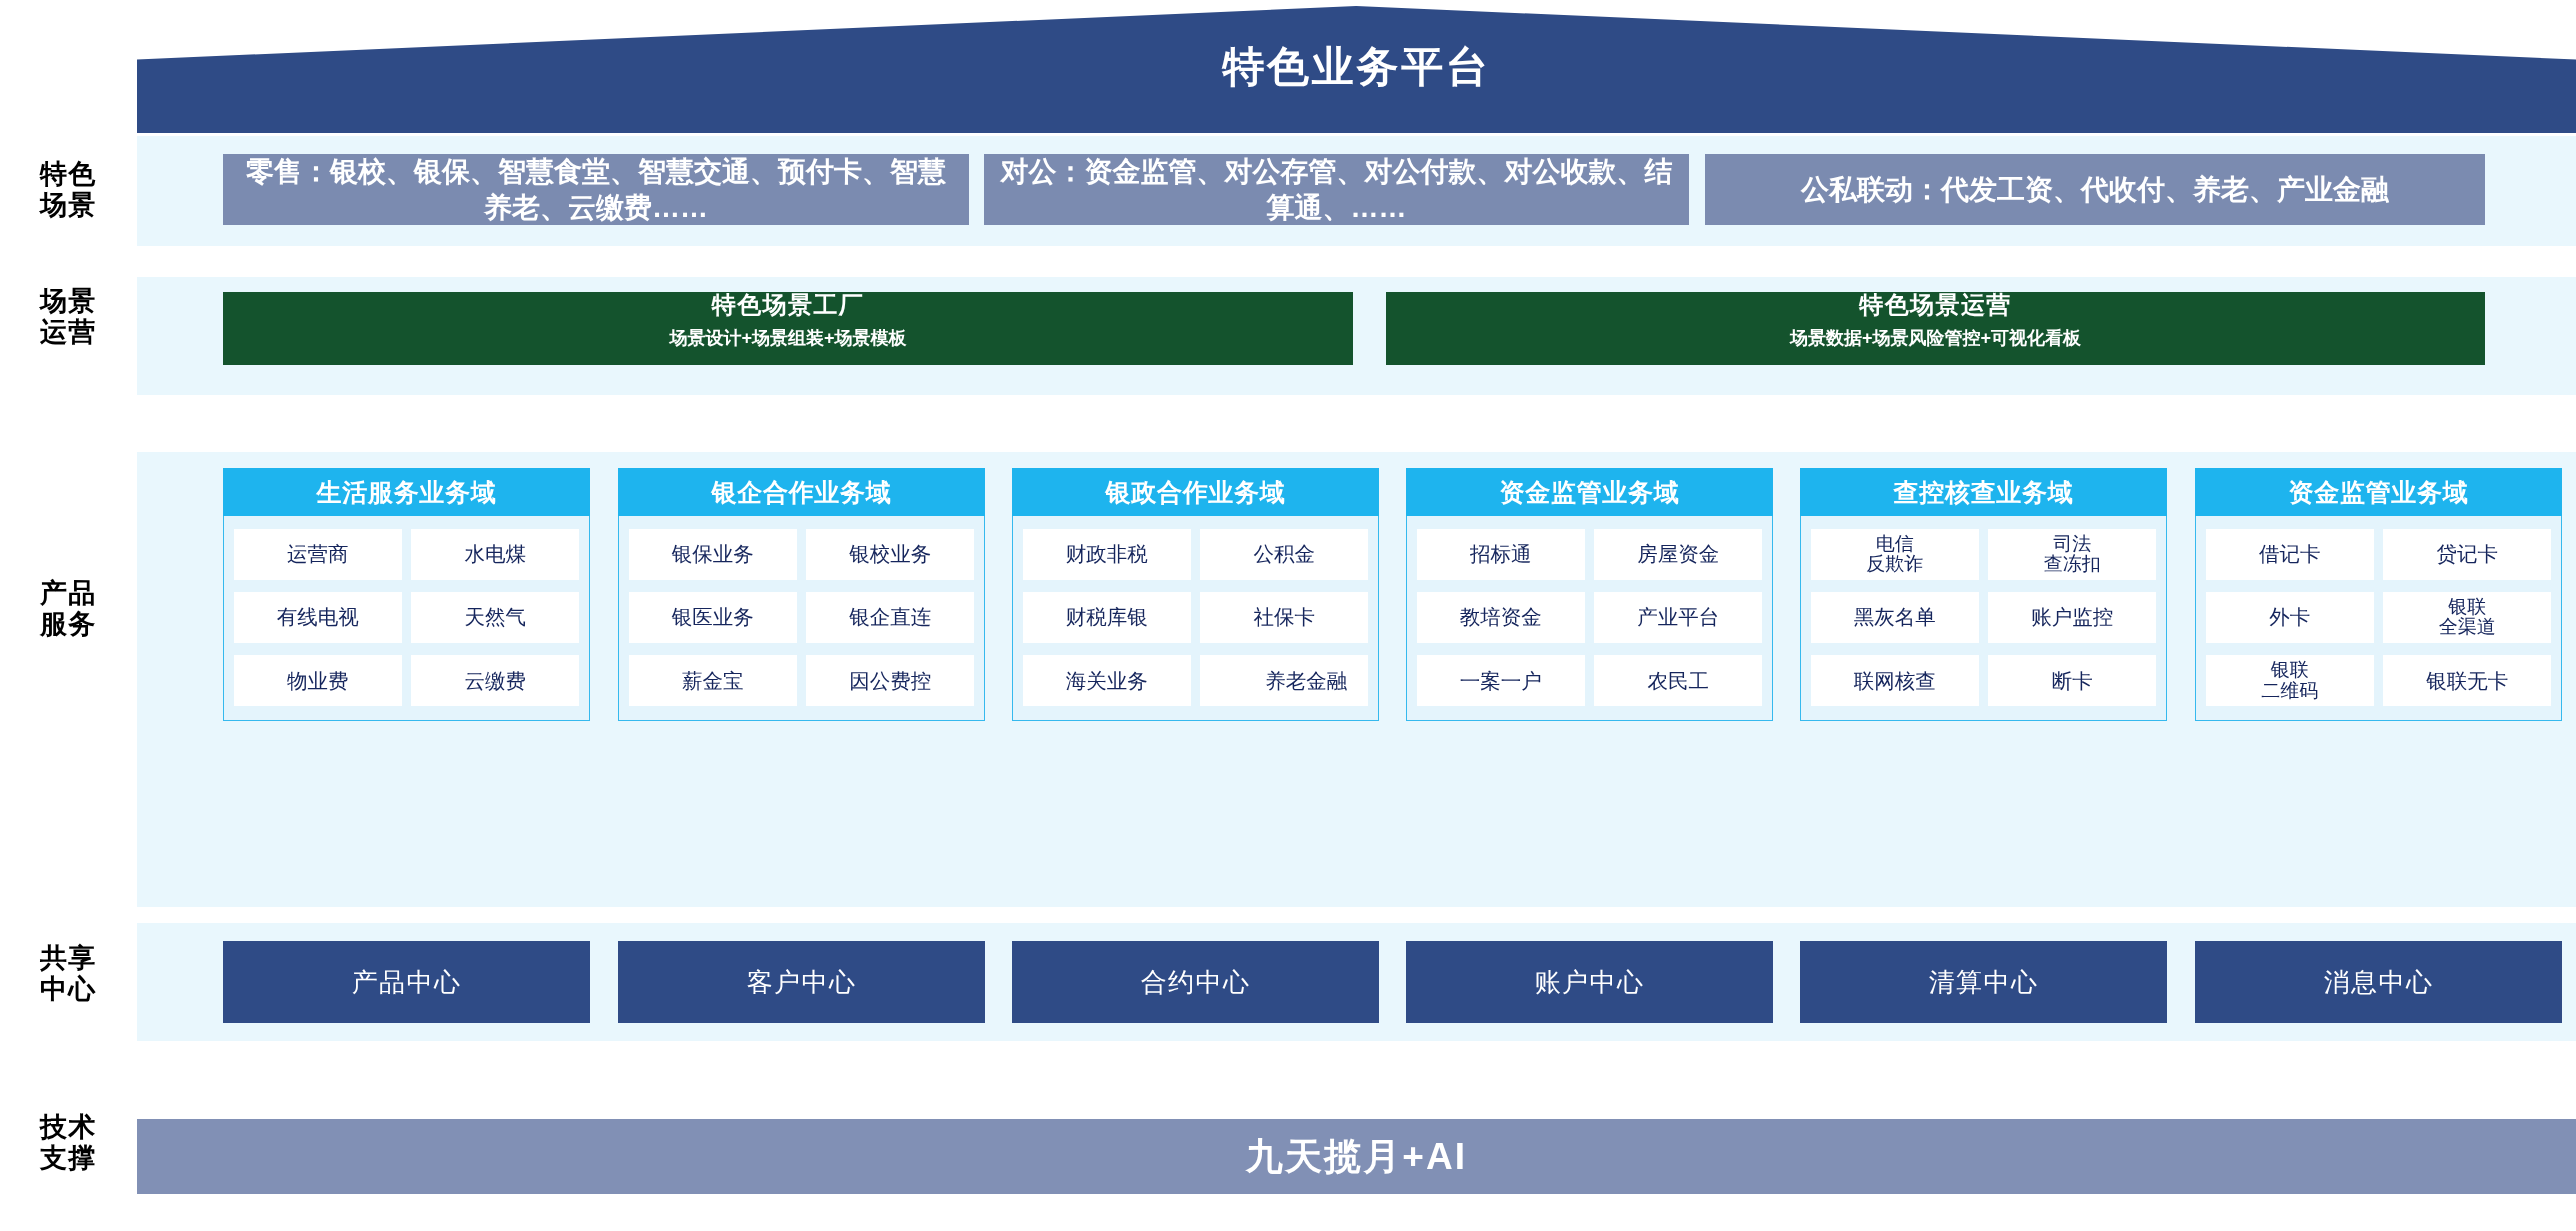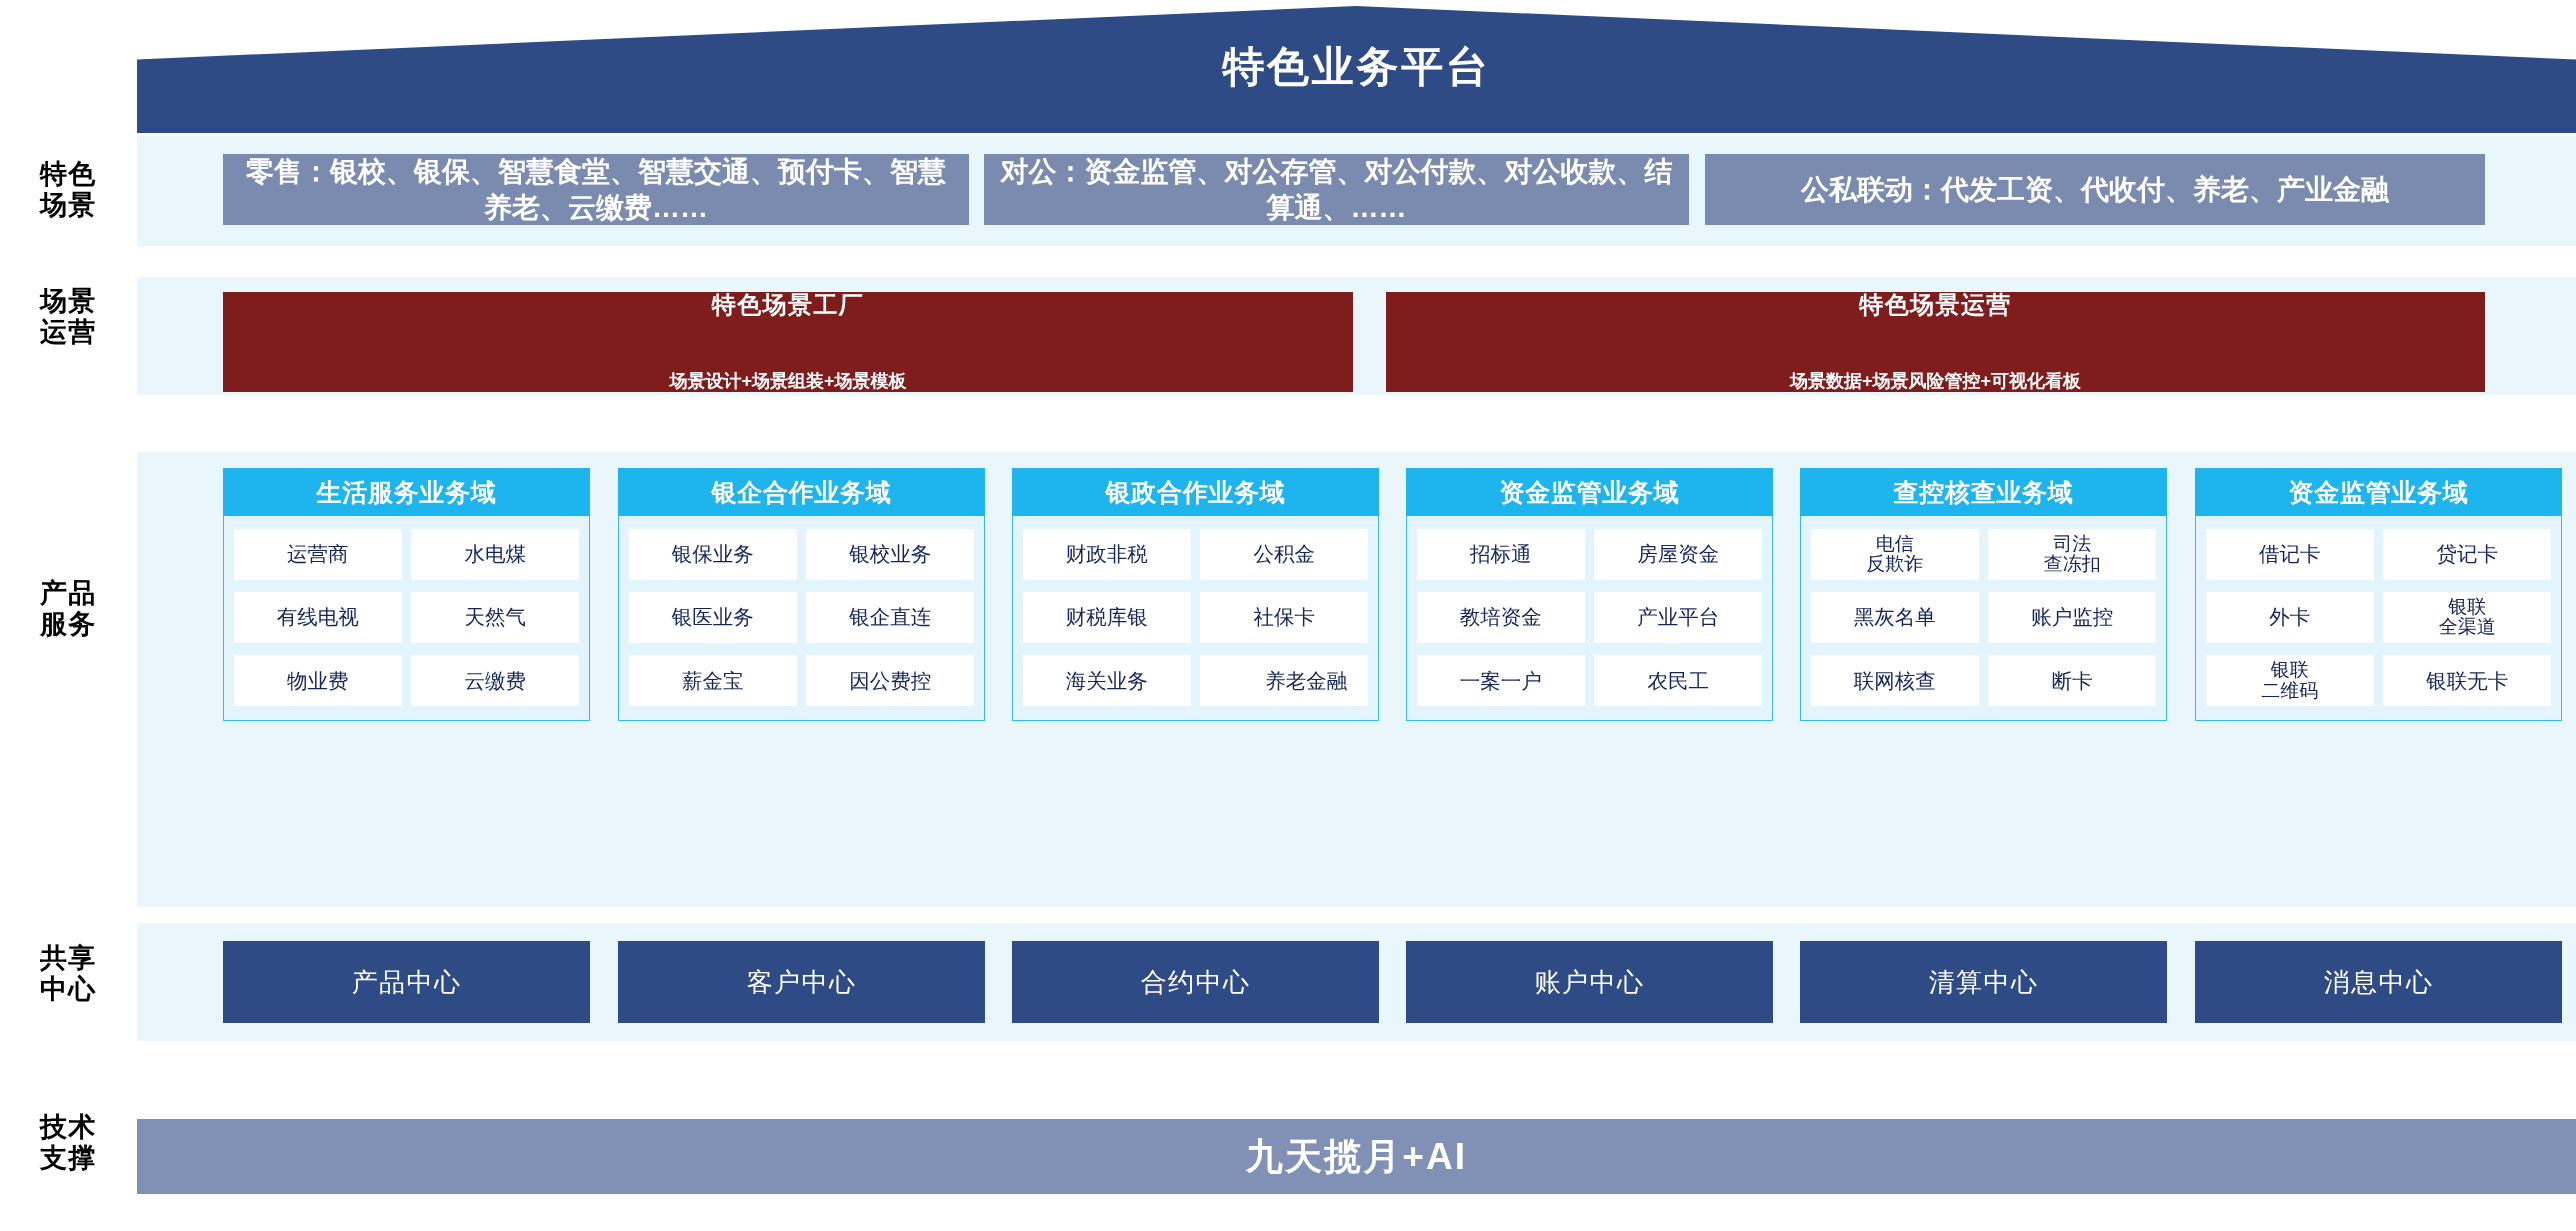--- a/index.html
+++ b/index.html
@@ -47,28 +47,28 @@
     font-size:28px;font-weight:bold;
     line-height:1.28;
     display:flex;align-items:center;justify-content:center;
     text-align:center;
     padding:2.7px 9.6px;
     box-sizing:border-box;
   }
 
   
   .ops-box{
-    position:absolute;top:15px;height:100px;
-    background:#7f1d1d;
-    color:#ffffff;
-    display:flex;flex-direction:column;align-items:center;justify-content:space-between;
+    position:absolute;top:15px;height:73px;
+    background:#14532d;
+    color:#ffffff;
+    display:flex;flex-direction:column;align-items:center;justify-content:flex-start;
     box-sizing:border-box;
   }
   .ops-title{font-size:24px;font-weight:bold;letter-spacing:1.4px;line-height:1.1;}
-  .ops-sub{font-size:18px;font-weight:bold;margin-top:24px;line-height:1.1;}
+  .ops-sub{font-size:18px;font-weight:bold;margin-top:11px;line-height:1.1;}
 
   
   .domain{
     position:absolute;top:16.4px;width:367px;
     box-sizing:border-box;
   }
   .domain-head{
     height:48px;background:#1eb4ee;color:#ffffff;
     display:flex;align-items:center;justify-content:center;
     font-size:25px;font-weight:bold;letter-spacing:0.7px;

